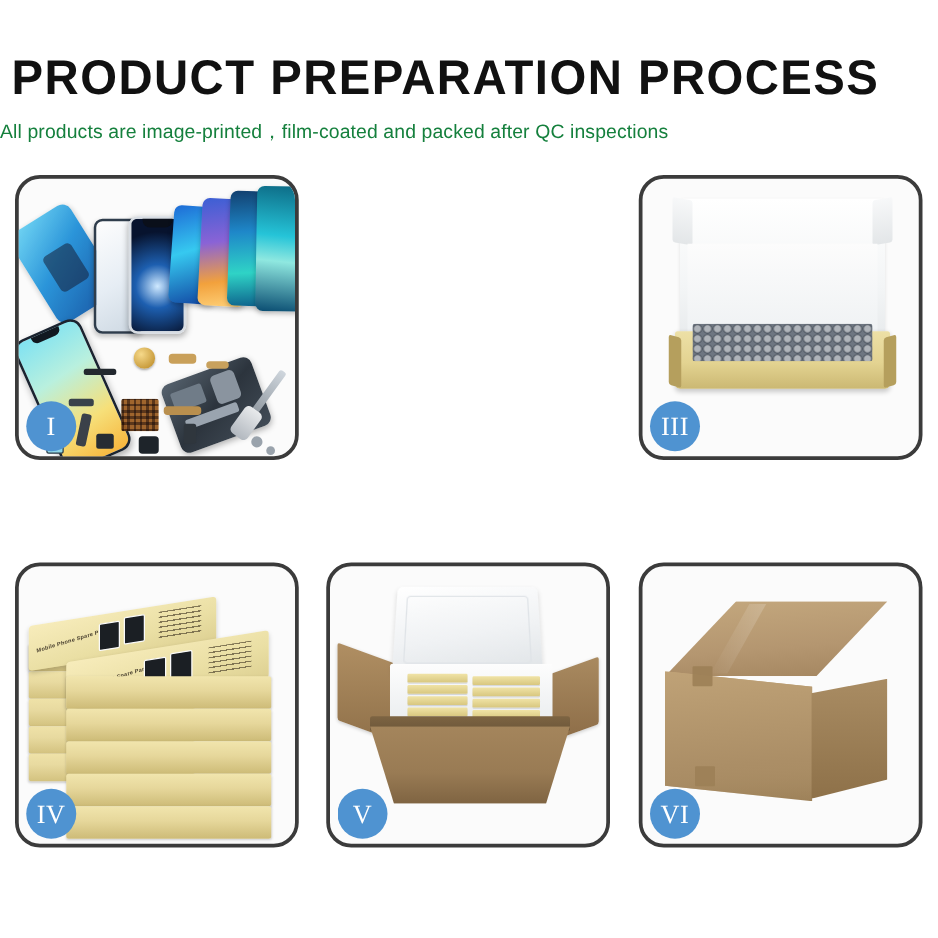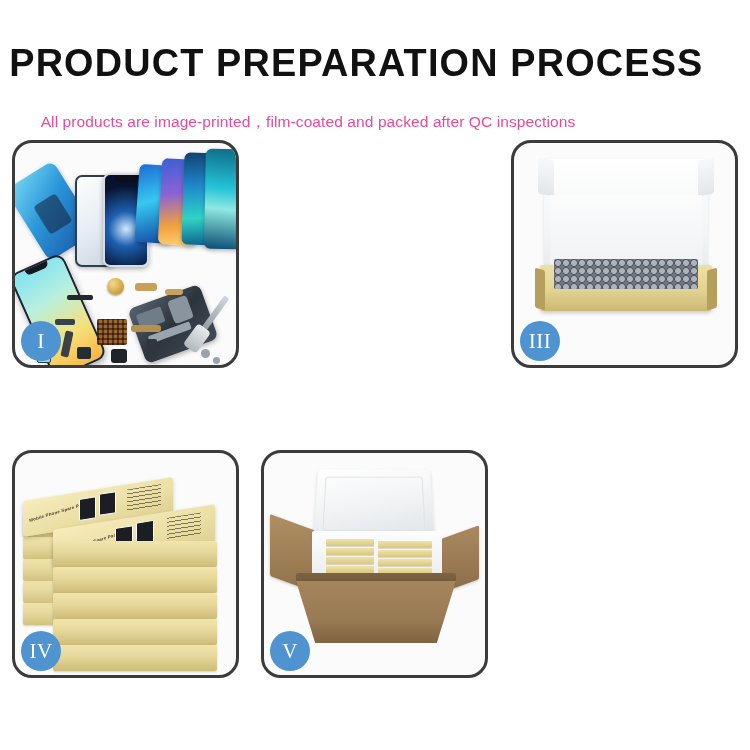--- a/index.html
+++ b/index.html
@@ -4,32 +4,32 @@
 <style>
   html,body{margin:0;padding:0;}
   body{
     width:750px;height:750px;background:#ffffff;
     font-family:"Liberation Sans","DejaVu Sans",sans-serif;
     overflow:hidden;position:relative;
   }
   #page{width:750px;height:750px;position:relative;}
 
   
-  .header{position:absolute;left:0;top:0;width:616px;text-align:center;}
+  .header{position:absolute;left:0;top:0;width:616px;}
   .title{
     margin:0;padding-top:42px;
     font-size:39px;line-height:42px;font-weight:bold;
     letter-spacing:1.2px;color:#111111;
     transform:scaleX(0.97);transform-origin:center;
     white-space:nowrap;
   }
   .subtitle{
-    margin:16px;padding-top:12px;
+    margin:0;padding-top:12px;
     font-size:15.5px;line-height:19px;font-weight:normal;
-    color:#ec4899;letter-spacing:.1px;white-space:nowrap;
+    color:#15803d;letter-spacing:.1px;white-space:nowrap;
   }
 
   
   .grid{position:absolute;left:12px;top:140px;width:726px;height:538px;}
   .panel{
     position:absolute;width:227px;height:228px;
     border:3px solid #3b3b3b;border-radius:20px;
     background:#fbfbfb;box-sizing:border-box;overflow:hidden;
   }
   .p-r0{top:0;}.p-r1{top:310px;}
@@ -389,15 +389,26 @@
           <div class="ybar" style="left:52px;top:11px;width:54px;"></div>
           <div class="ybar" style="left:52px;top:20px;width:54px;"></div>
           <div class="ybar" style="left:52px;top:29px;width:54px;"></div>
         </div>
         <div class="cartonrim"></div>
         <div class="cartonbody"></div>
       </div>
       <div class="badge">V</div>
     </div>
 
+    <div class="panel p-r1 p-c2">
+      <div class="stage">
+        <div class="c6top"></div>
+        <div class="c6seam"></div>
+        <div class="c6front"></div>
+        <div class="c6side"></div>
+        <div class="c6tape t1"></div>
+        <div class="c6tape t2"></div>
+      </div>
+      <div class="badge">VI</div>
+    </div>
 
   </div>
 </div>
 
 </body></html>

